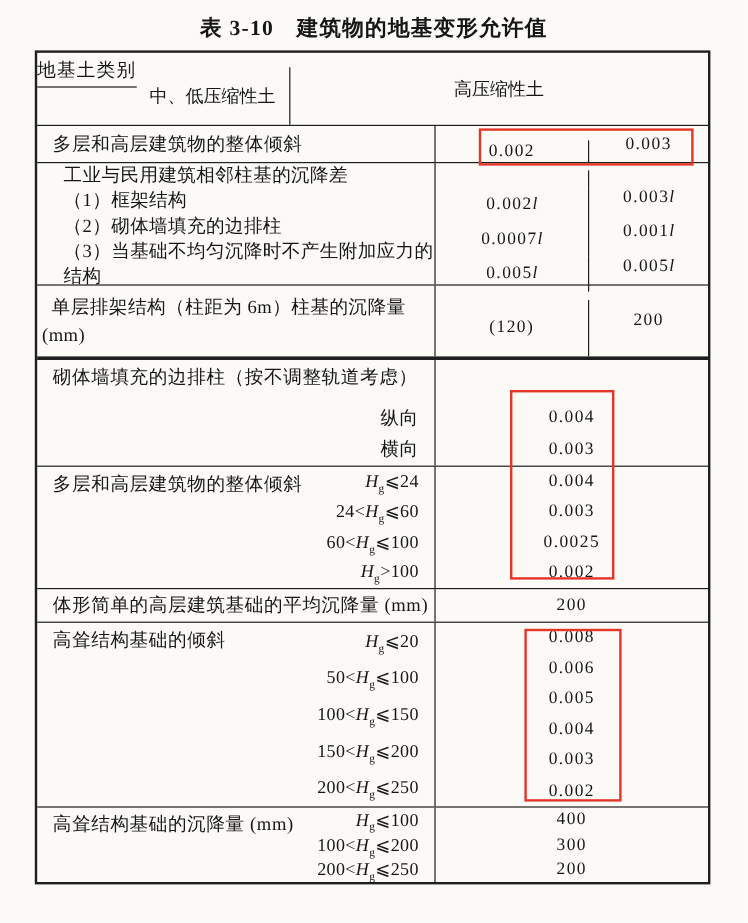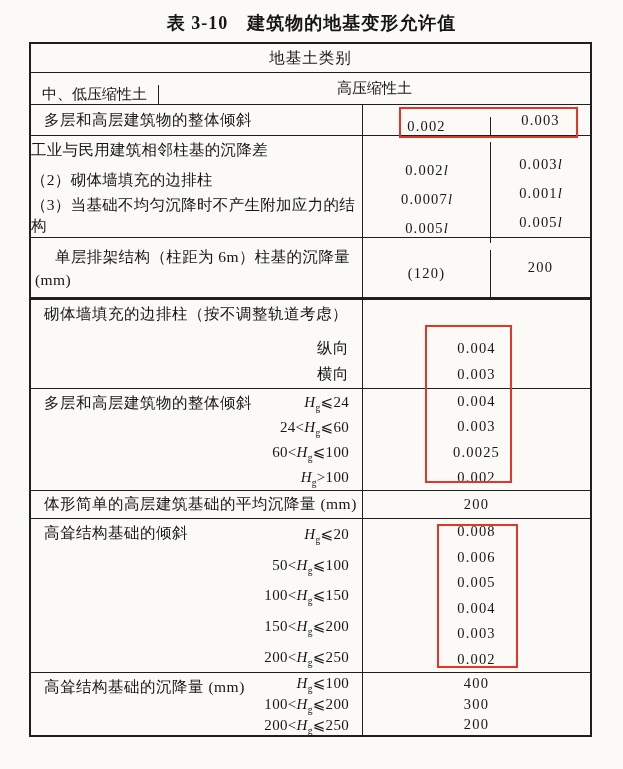--- a/index.html
+++ b/index.html
@@ -27,31 +27,31 @@
   .il{font-style:italic;letter-spacing:0;}
   .cond{font-size:15px;letter-spacing:0.3px;
         font-family:"Liberation Serif","DejaVu Serif","DejaVu Sans",serif;}
   .hsym{font-style:italic;}
   sub.hsub{font-size:9.5px;line-height:0;}
   .condln{justify-content:flex-end;padding-right:13px;}
   .gtitle{position:absolute;left:13px;top:4px;font-size:15.5px;letter-spacing:0.5px;white-space:nowrap;}
   
   .hdr{height:60px;}
   .hdr .lc{display:flex;align-items:center;justify-content:center;font-size:16px;}
-  .hdr-right{flex:1;display:flex;flex-direction:column;}
+  .hdr-right{flex:1;display:flex;flex-direction:row;}
   .hdr-top{height:29px;border-bottom:1.4px solid var(--line);display:flex;align-items:center;justify-content:center;font-size:15.5px;letter-spacing:1px;}
   .hdr-bot{flex:1;display:flex;font-size:15px;}
   
   .s1{height:31px;}
   .s2{height:102px;}
-  .s2 .ln{padding-left:0;justify-content:flex-start;font-size:15.5px;letter-spacing:0.3px;}
+  .s2 .ln{padding-left:22px;justify-content:flex-start;font-size:15.5px;letter-spacing:0.3px;}
   .s2 .rc .ln{padding-left:0;}
   .s3{height:60px;}
   .s3 .lc{padding-top:7px;font-size:15.5px;letter-spacing:0.4px;line-height:23px;}
-  .s3 .l1{padding-left:24px;}
+  .s3 .l1{padding-left:12px;}
   .s3 .l2{padding-left:4px;}
   .s4{height:91px;}
   .s4 .ln-first{height:35px;flex:none;}
   .s4 .condln{font-size:15.5px;letter-spacing:0.5px;}
   .s5{height:102px;}
   .s6{height:28px;}
   .s7{height:154px;}
   .s8{height:63px;}
   
   .hl{position:absolute;border:2px solid var(--hl);background:transparent;}
@@ -81,20 +81,21 @@
       <div class="lc lab">多层和高层建筑物的整体倾斜</div>
       <div class="rc">
         <div class="c1 num">0.002</div>
         <div class="c2 num">0.003</div>
       </div>
     </div>
 
     <div class="sec s2">
       <div class="lc stack">
         <div class="ln">工业与民用建筑相邻柱基的沉降差</div>
+        <div class="ln">（1）框架结构</div>
         <div class="ln">（2）砌体墙填充的边排柱</div>
         <div class="ln">（3）当基础不均匀沉降时不产生附加应力的结构</div>
       </div>
       <div class="rc stack">
         <div class="ln">
             <div class="c1" style="height:100%"></div>
             <div class="c2"></div>
           </div>
         <div class="ln">
           <div class="c1 num" style="height:100%">

